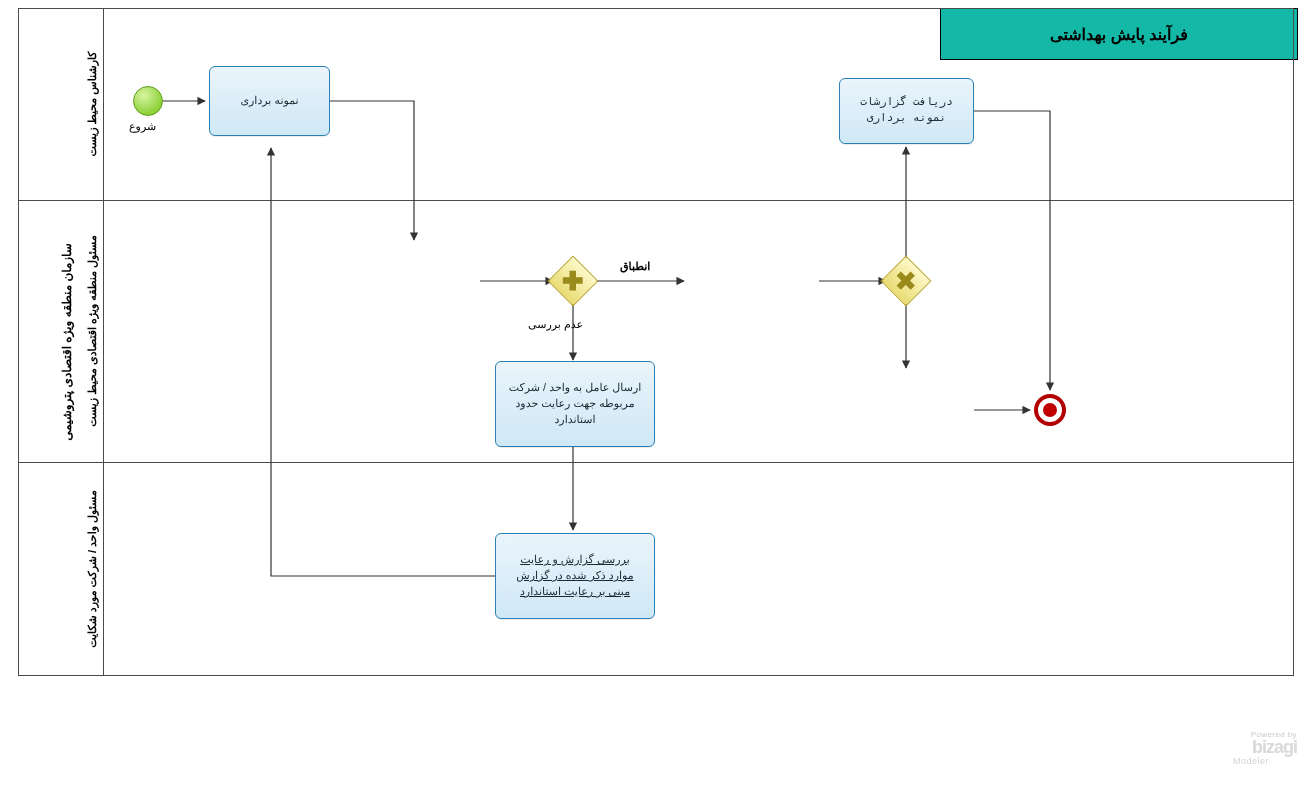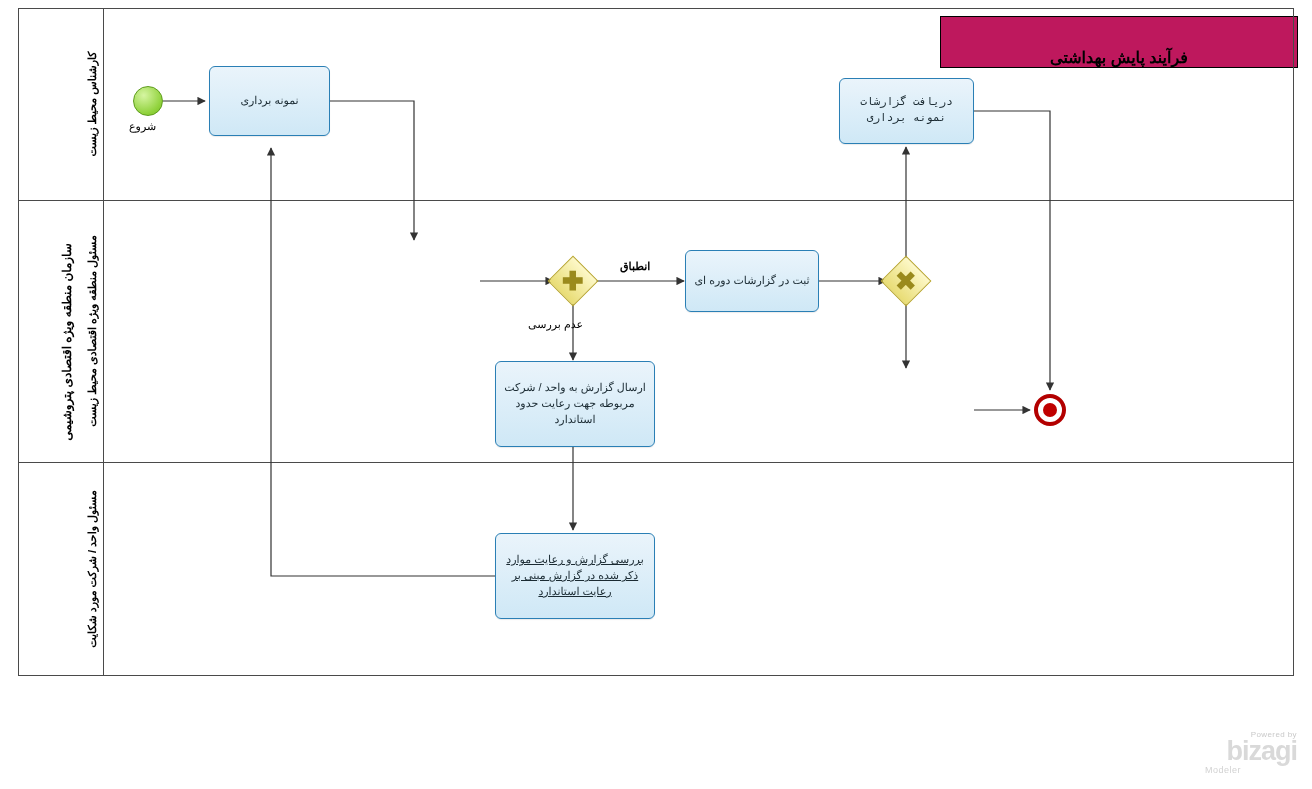--- a/index.html
+++ b/index.html
@@ -2,23 +2,23 @@
 <html lang="fa" dir="rtl"><head>
 <meta charset="utf-8">
 <style>
   html,body{margin:0;padding:0;background:#ffffff;}
   body{width:1312px;height:789px;position:relative;font-family:"Liberation Sans",sans-serif;overflow:hidden;}
   #canvas{position:absolute;left:0;top:0;width:1312px;height:789px;}
 
   
   .title-box{
     position:absolute;left:940px;top:8px;width:356px;height:50px;
-    border:1px solid #000;background:#be185d;
-    display:flex;align-items:flex-end;justify-content:center;
-    font-size:16px;font-weight:bold;color:#000;margin-top:8px;
+    border:1px solid #000;background:#14b8a6;
+    display:flex;align-items:center;justify-content:center;
+    font-size:16px;font-weight:bold;color:#000;
   }
 
   
   .pool{
     position:absolute;left:18px;top:8px;width:1276px;height:668px;
     border:1px solid #4a4a4a;box-sizing:border-box;background:transparent;
   }
   .pool-header{
     position:absolute;left:18px;top:8px;width:86px;height:668px;
     border-right:1px solid #4a4a4a;box-sizing:border-box;
@@ -39,21 +39,21 @@
     position:absolute;white-space:nowrap;font-size:11px;color:#000;font-weight:bold;
     transform-origin:center center;
   }
 
   
   .task{
     position:absolute;box-sizing:border-box;
     border:1px solid #2a7fb5;border-radius:6px;
     background:linear-gradient(to bottom,#eaf4fb 0%,#cfe8f6 100%);
     display:flex;align-items:center;justify-content:flex-start;text-align:center;
-    font-size:11px;color:#1b2b33;line-height:1.45;padding:4px 4px;
+    font-size:11px;color:#1b2b33;line-height:1.45;padding:4px 12px;
     box-shadow:0 1px 1px rgba(0,0,0,.08);
   }
   .task span{display:block;width:100%;}
 
   
   .start-event{
     position:absolute;width:30px;height:30px;border-radius:50%;
     background:radial-gradient(circle at 35% 30%,#d6f5a2 0%,#8ed139 70%,#79bd2c 100%);
     border:1px solid #5e9c1d;box-sizing:border-box;
   }
@@ -83,22 +83,22 @@
   
   .flow-label{
     position:absolute;font-size:11px;color:#000;background:transparent;white-space:nowrap;
   }
 
   
   .brand{
     position:absolute;left:1205px;top:730px;width:92px;text-align:right;
   }
   .brand-powered{font-size:8px;color:#c9c9c9;letter-spacing:.4px;display:block;}
-  .brand-name{font-size:27px;color:#d9d9d9;font-weight:bold;letter-spacing:-1px;display:block;line-height:.95;}
-  .brand-sub{font-size:9px;color:#d2d2d2;display:block;text-align:left;letter-spacing:.5px;}
+  .brand-name{font-size:18px;color:#d9d9d9;font-weight:bold;letter-spacing:-1px;display:block;line-height:.95;}
+  .brand-sub{font-size:9px;color:#d2d2d2;display:block;text-align:center;letter-spacing:.5px;}
   svg.wires{position:absolute;left:0;top:0;width:1312px;height:789px;pointer-events:none;}
 </style>
 </head>
 <body>
 
 <div id="canvas">
 
   <div class="title-box">
     <span>فرآيند پايش بهداشتی</span>
   </div>
@@ -164,29 +164,26 @@
     <span>دريافت گزارشات نمونه برداری</span>
   </div>
 
 
   <div class="gateway" style="left:555px;top:263px;"></div>
   <div class="gw-mark" style="left:555px;top:263px;">✖</div>
 
   <div class="flow-label" style="left:620px;top:260px;font-weight:bold;">انطباق</div>
   <div class="flow-label" style="left:528px;top:318px;">عدم بررسی</div>
 
-  <div class="task" style="left:685px;top:250px;width:134px;height:62px;">
-    <span>ثبت در گزارشات دوره ای</span>
-  </div>
 
   <div class="gateway" style="left:888px;top:263px;"></div>
   <div class="gw-mark" style="left:888px;top:263px;">✚</div>
 
   <div class="task" style="left:495px;top:361px;width:160px;height:86px;">
-    <span>ارسال گزارش به واحد / شرکت مربوطه جهت رعايت حدود استاندارد</span>
+    <span>ارسال عامل به واحد / شرکت مربوطه جهت رعايت حدود استاندارد</span>
   </div>
 
 
   <div class="end-event" style="left:1034px;top:394px;"></div>
 
   <div class="task" style="left:495px;top:533px;width:160px;height:86px;text-decoration:underline;">
     <span>بررسی گزارش و رعايت موارد ذکر شده در گزارش مبنی بر رعايت استاندارد</span>
   </div>
 
   <div class="brand">

